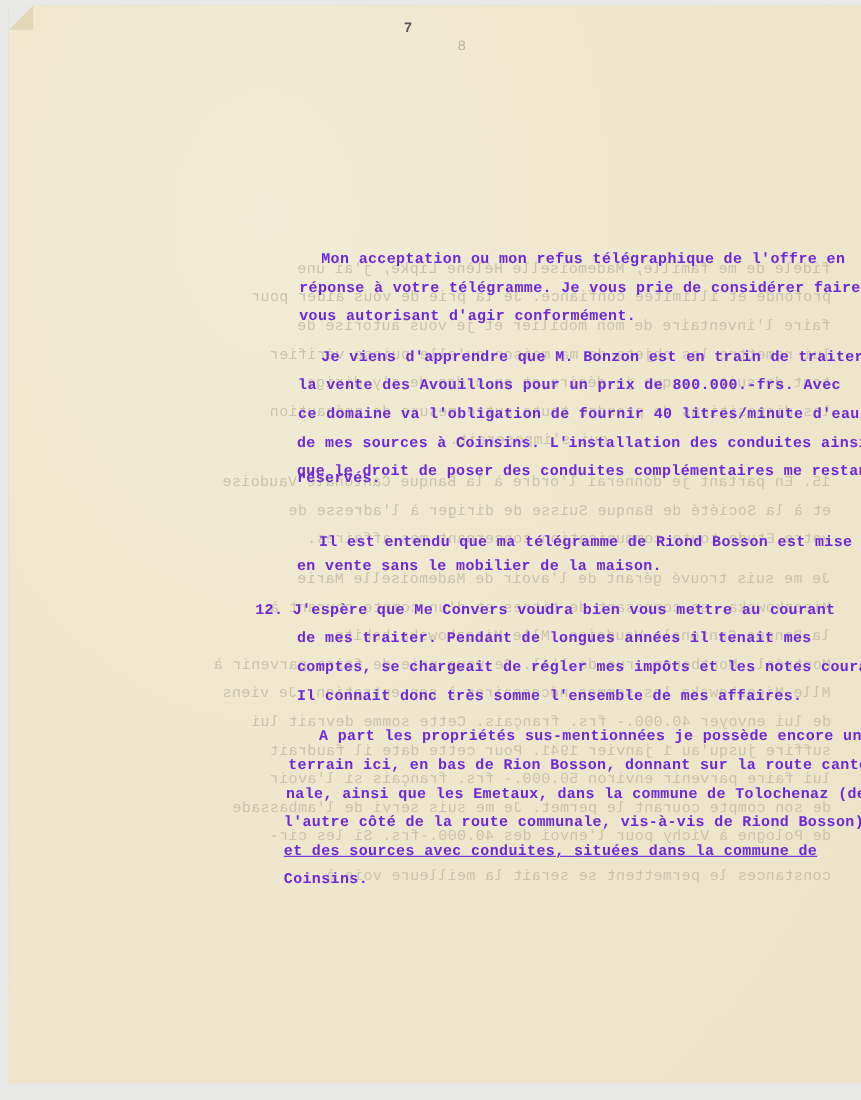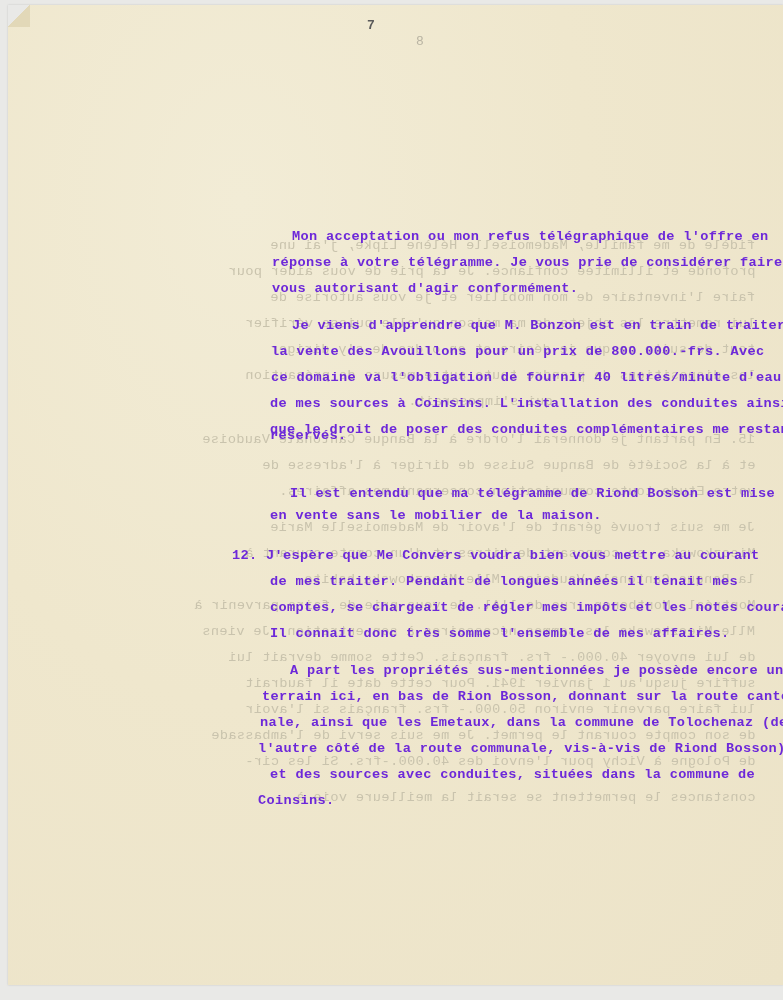--- a/index.html
+++ b/index.html
@@ -83,15 +83,15 @@
 
   <div class="line" style="left:232px; top:548px;">12. J'espère que Me Convers voudra bien vous mettre au courant</div>
   <div class="line" style="left:270px; top:574px;">de mes traiter. Pendant de longues années il tenait mes</div>
   <div class="line" style="left:270px; top:600px;">comptes, se chargeait de régler mes impôts et les notes courantes.</div>
   <div class="line" style="left:270px; top:626px;">Il connait donc très somme l'ensemble de mes affaires.</div>
 
   <div class="line" style="left:290px; top:663px;">A part les propriétés sus-mentionnées je possède encore un</div>
   <div class="line" style="left:262px; top:689px;">terrain ici, en bas de Rion Bosson, donnant sur la route canto-</div>
   <div class="line" style="left:260px; top:715px;">nale, ainsi que les Emetaux, dans la commune de Tolochenaz (de</div>
   <div class="line" style="left:258px; top:741px;">l'autre côté de la route communale, vis-à-vis de Riond Bosson)</div>
-  <div class="line" style="left:270px; top:767px;">et des sources avec conduites, situées dans la commune de</div>
+  <div class="line" style="left:258px; top:767px;text-decoration:underline;">et des sources avec conduites, situées dans la commune de</div>
   <div class="line" style="left:258px; top:793px;text-align:right;">Coinsins.</div>
 </div>
 
 </body></html>

